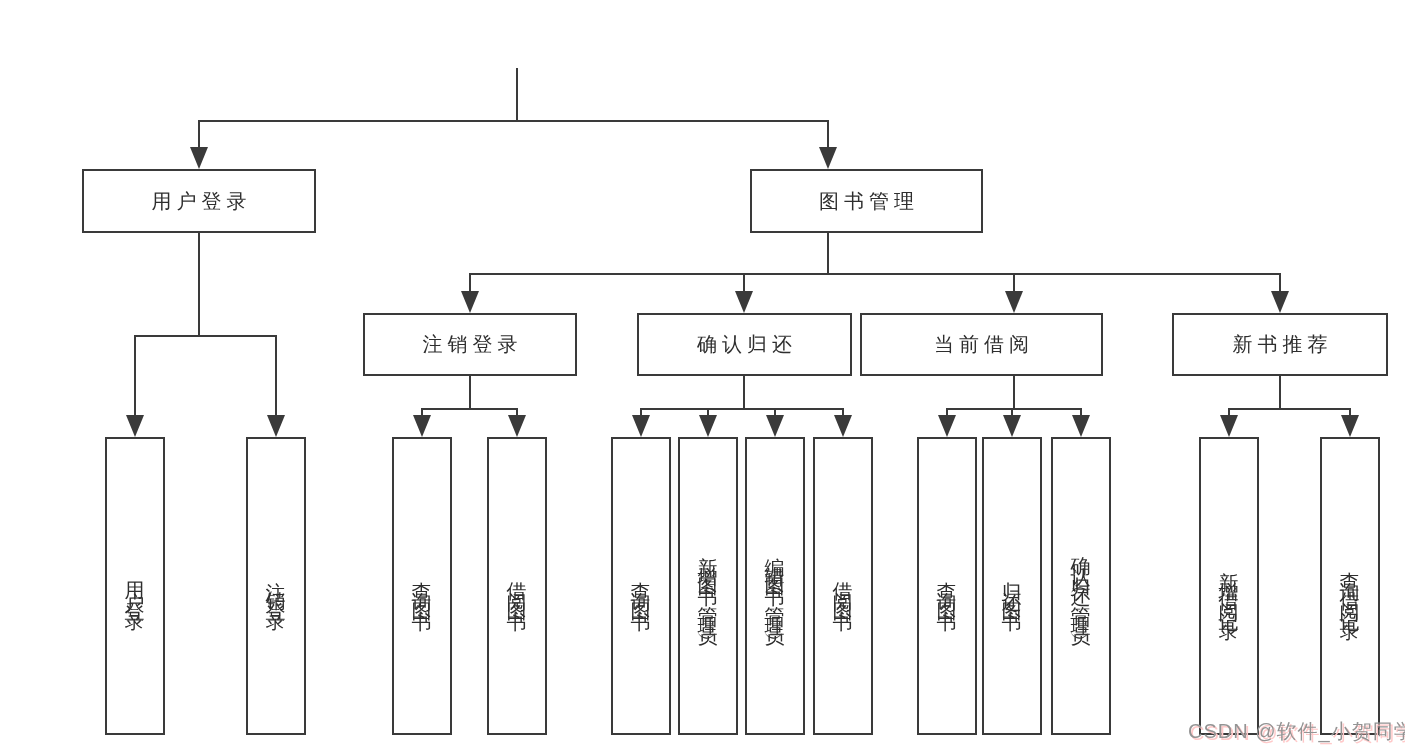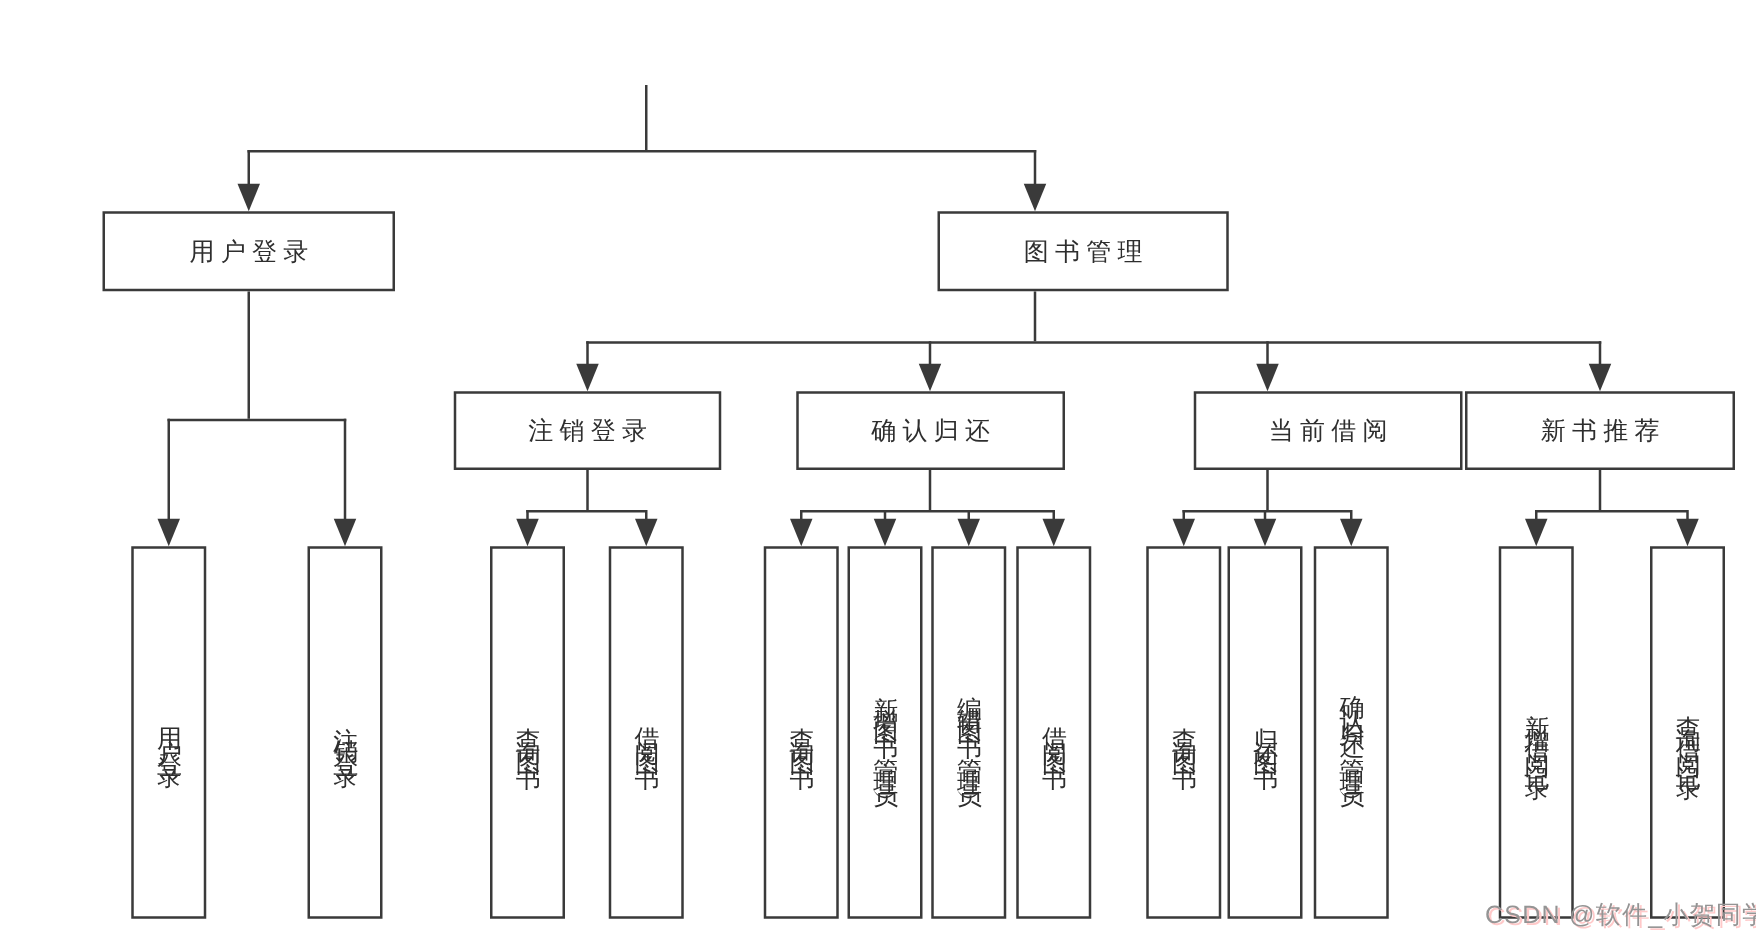--- a/index.html
+++ b/index.html
@@ -122,21 +122,21 @@
   <div class="box h" style="left:750px;top:169px;width:233px;height:64px">
     <span>图书管理</span>
   </div>
 
   <div class="box h" style="left:363px;top:313px;width:214px;height:63px">
     <span>注销登录</span>
   </div>
   <div class="box h" style="left:637px;top:313px;width:215px;height:63px">
     <span>确认归还</span>
   </div>
-  <div class="box h" style="left:955px;top:313px;width:215px;height:63px">
+  <div class="box h" style="left:860px;top:313px;width:243px;height:63px">
     <span>当前借阅</span>
   </div>
   <div class="box h" style="left:1172px;top:313px;width:216px;height:63px">
     <span>新书推荐</span>
   </div>
 
   <div class="box v" style="left:105px;top:437px;width:60px;height:298px">
     <span>用户登录</span>
   </div>
   <div class="box v" style="left:246px;top:437px;width:60px;height:298px">

